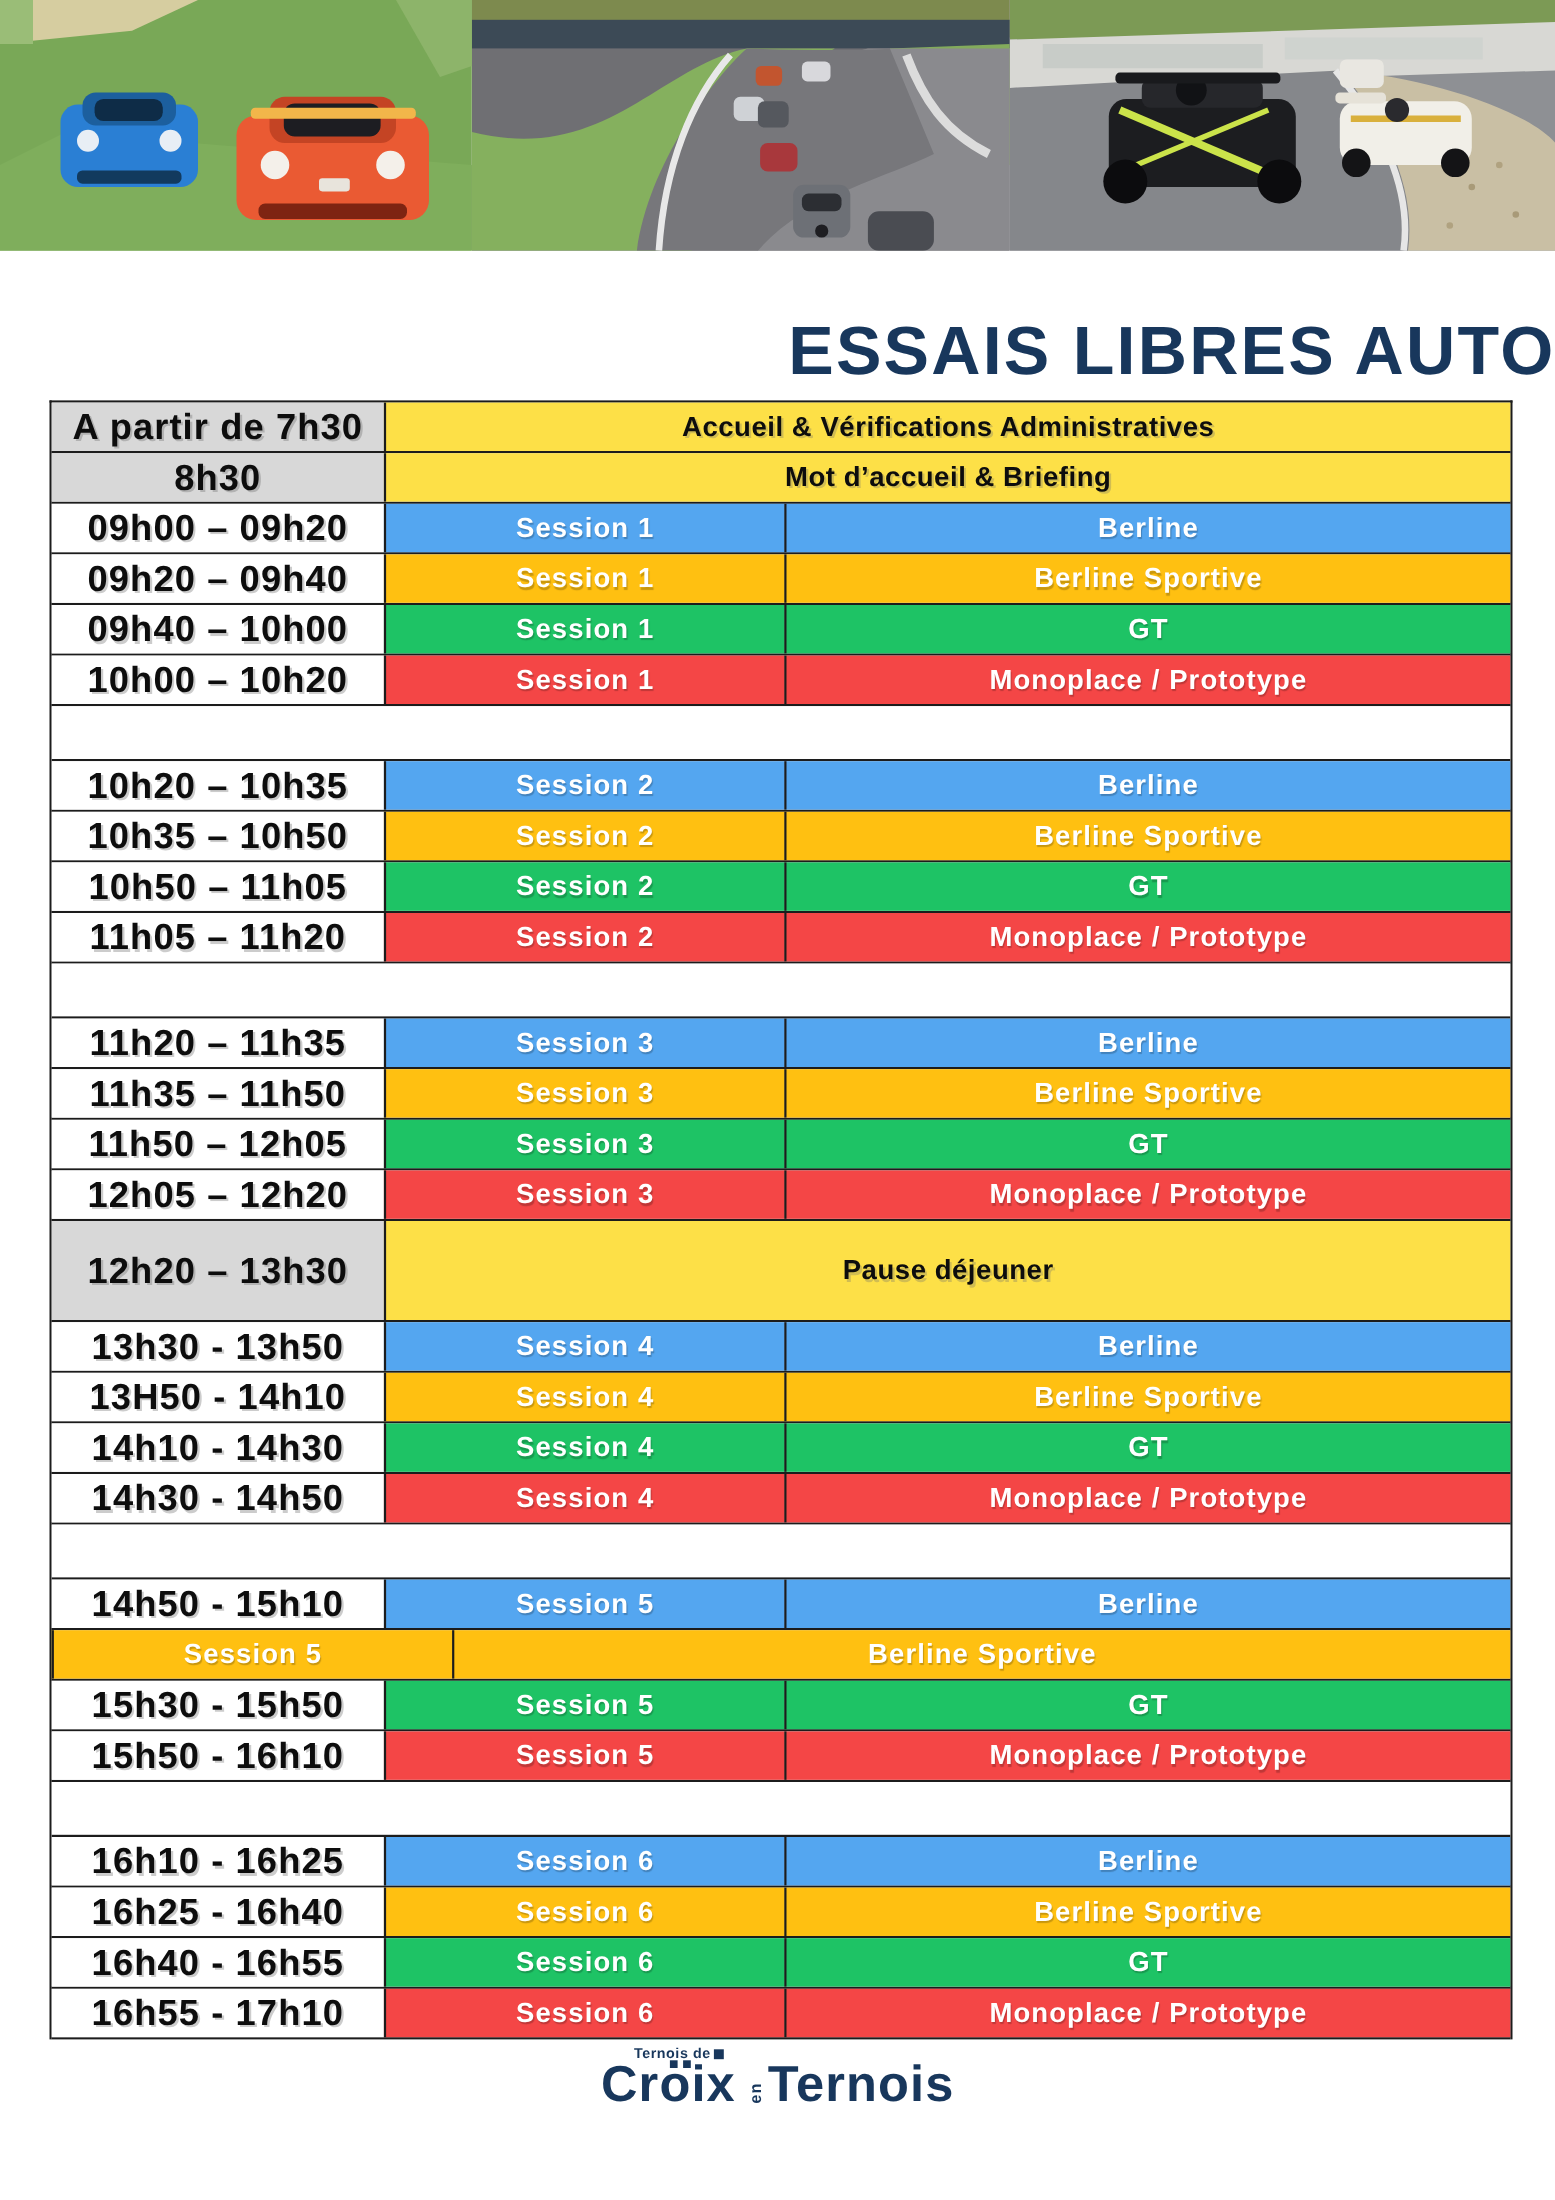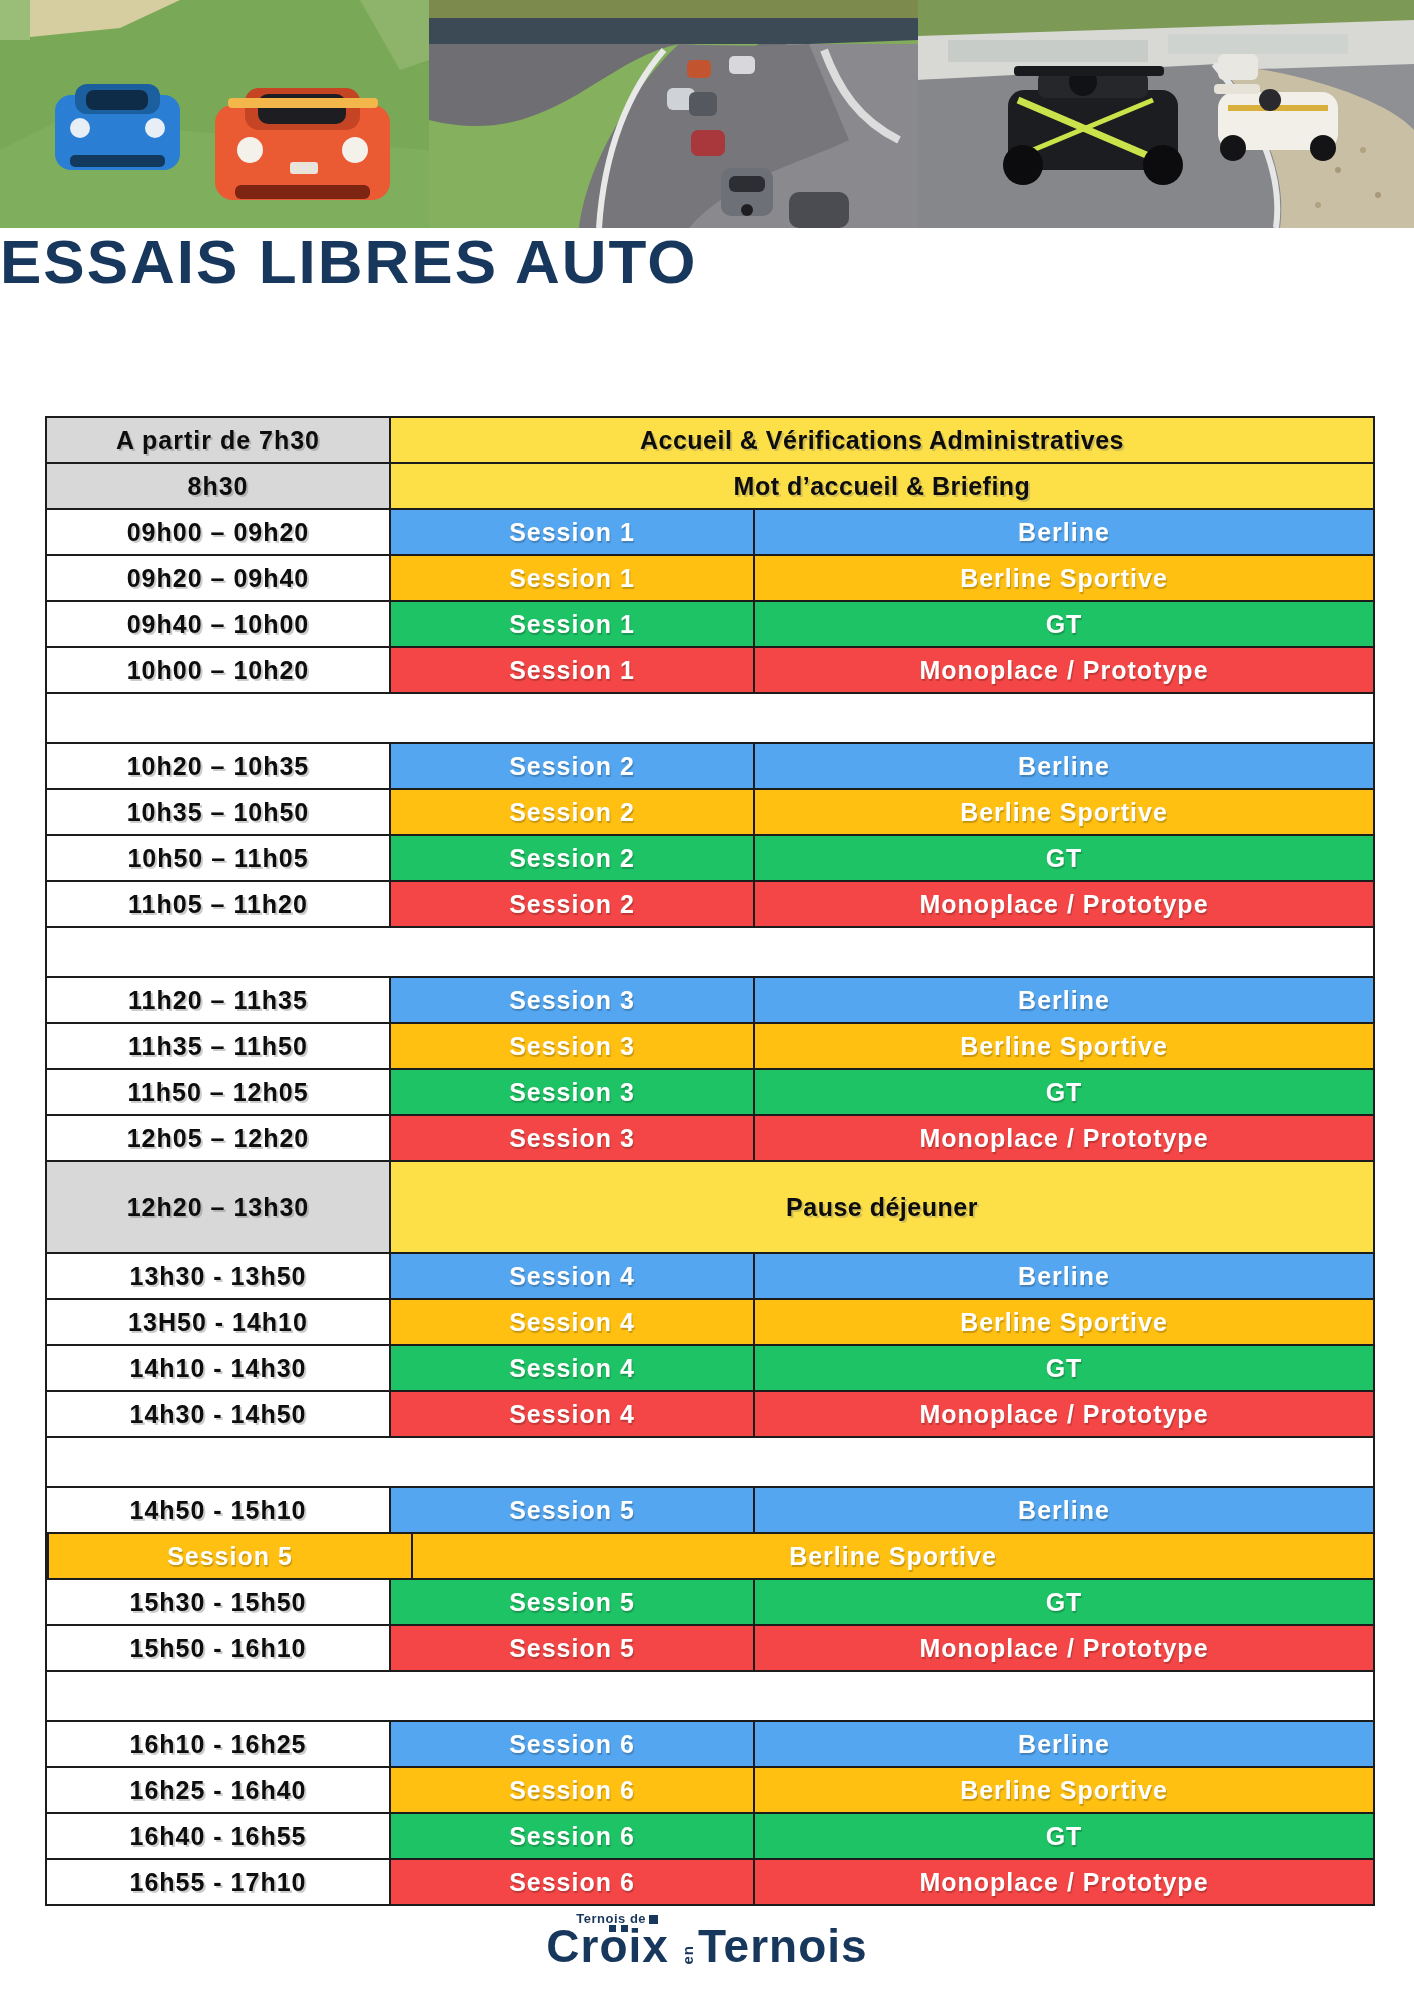--- a/index.html
+++ b/index.html
@@ -10,38 +10,38 @@
   html,body{margin:0;padding:0;}
   body{
     width:1414px;height:2000px;background:#ffffff;overflow:hidden;
     font-family:"Liberation Sans","DejaVu Sans",sans-serif;
   }
   
   .photo-strip{display:flex;height:228px;width:1414px;}
   .photo-strip svg{display:block;height:228px;}
   
   .page-title{
-    margin:0;height:188px;
-    text-align:left;color:var(--navy);
+    margin:0;padding-top:58px;height:136px;
+    text-align:right;color:var(--navy);
     font-size:62px;line-height:68px;font-weight:bold;letter-spacing:2px;
   }
   
   .sched{
     margin-left:45px;width:1330px;
     border-top:2px solid var(--border);
     border-left:2px solid var(--border);
     border-right:2px solid var(--border);
   }
   .row{display:flex;height:46px;border-bottom:2px solid var(--border);}
   .row.spacer{height:50px;background:#fff;}
   .row.pause{height:92px;}
   .cell{display:flex;align-items:center;justify-content:center;}
   .c-time{
-    width:342px;background:#fff;color:#0d0d0d;
-    font-size:25px;font-weight:bold;letter-spacing:1px;
+    width:302px;background:#fff;color:#0d0d0d;
+    font-size:33px;font-weight:bold;letter-spacing:1px;
     text-shadow:2px 2px 0 rgba(110,110,110,0.35);
   }
   .c-time.gray{background:var(--gray);}
   .c-session{
     width:364px;border-left:2px solid var(--border);
     color:#fff;font-size:25px;font-weight:bold;letter-spacing:1px;
     text-shadow:1px 2px 1px rgba(0,0,0,0.22);
   }
   .c-cat{
     flex:1;border-left:2px solid var(--border);

